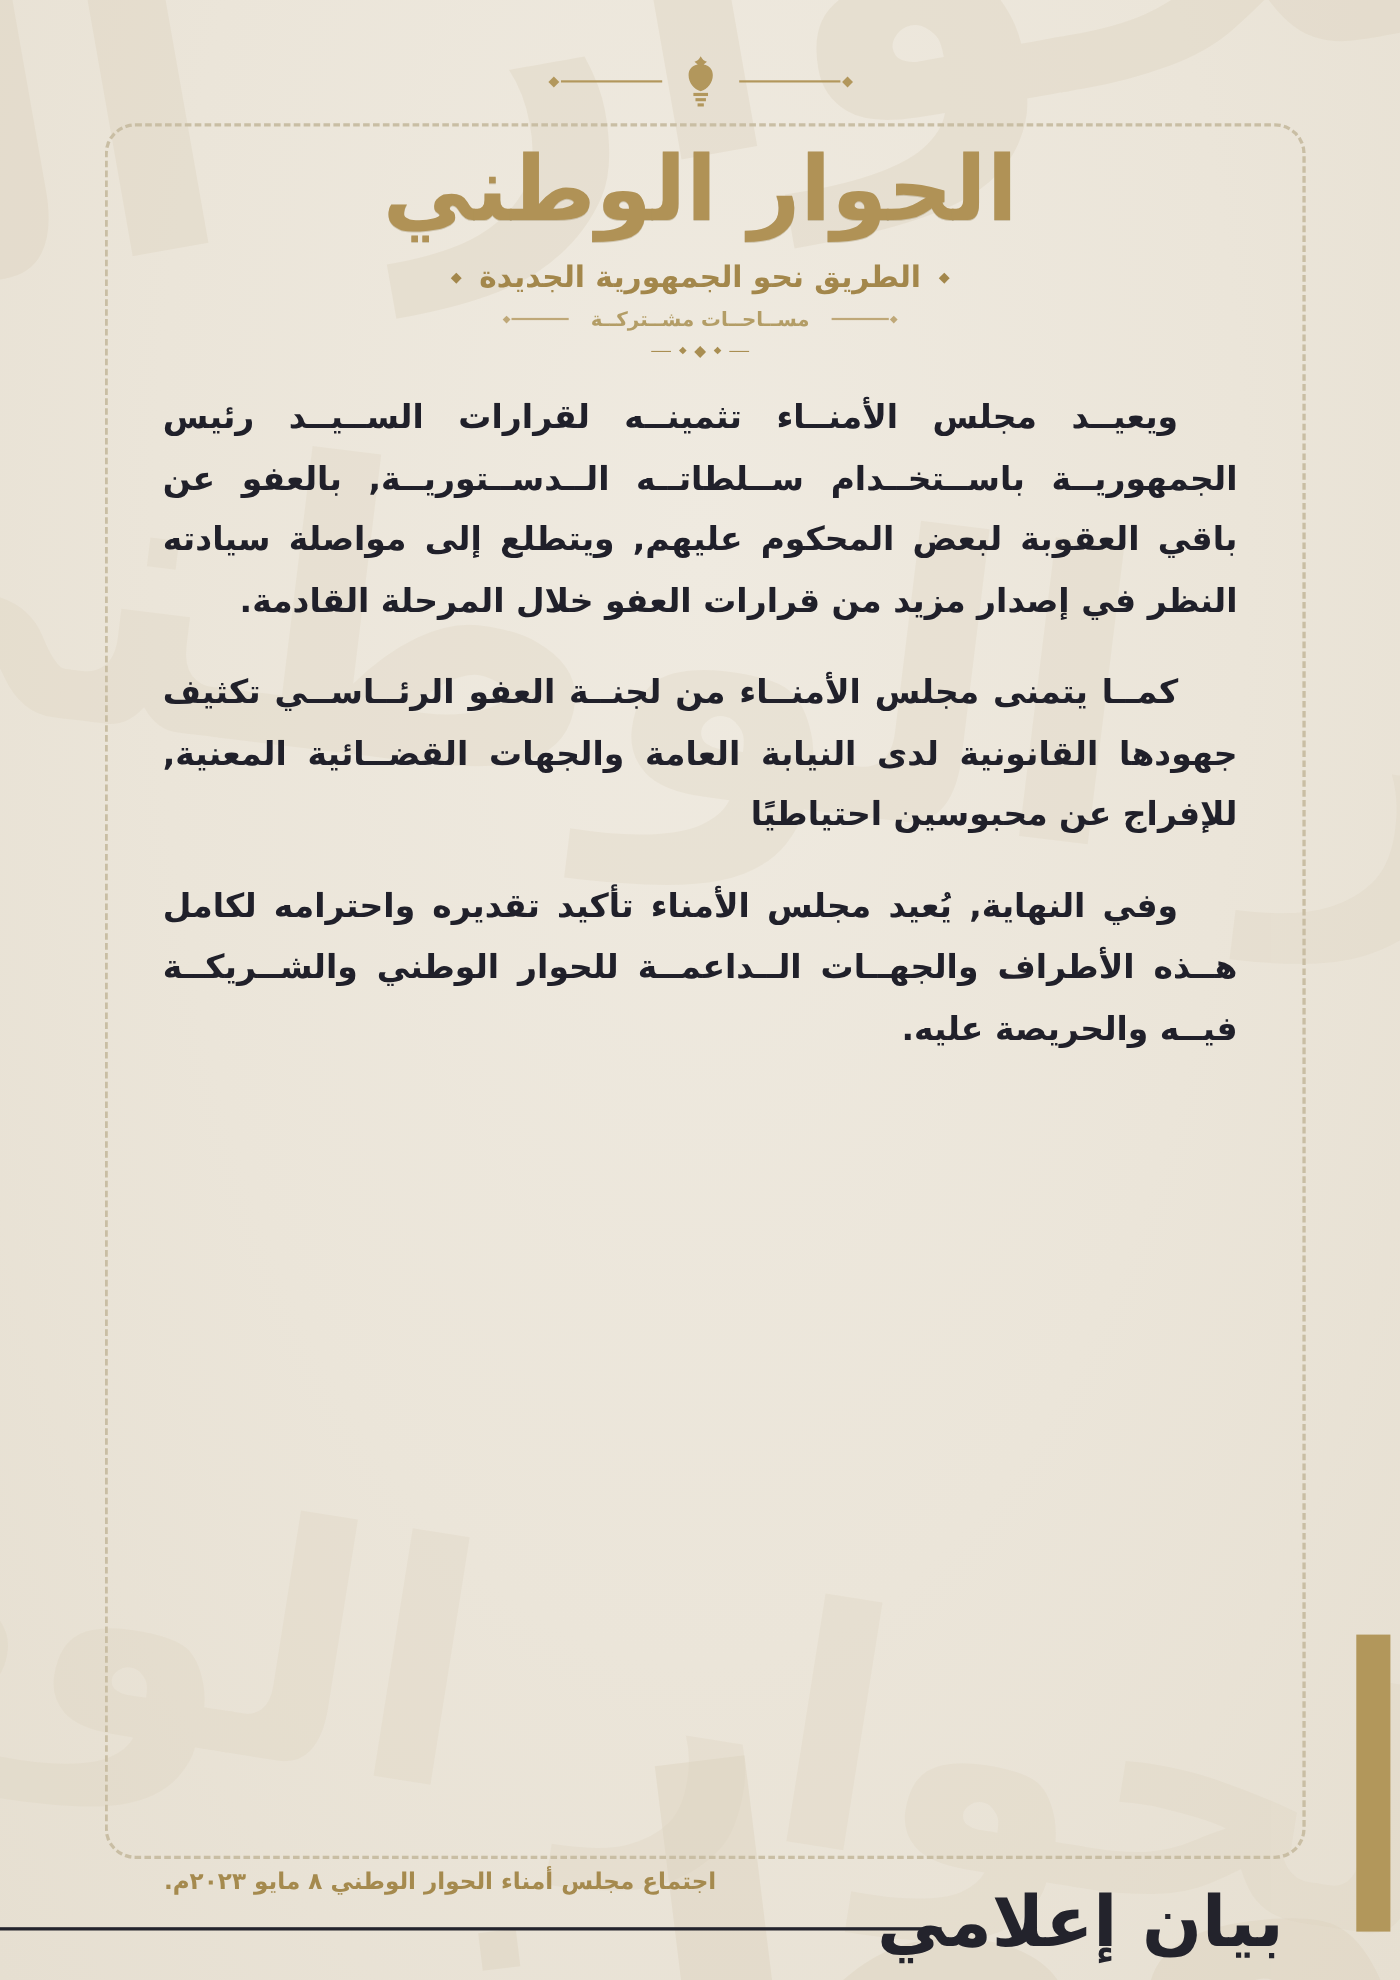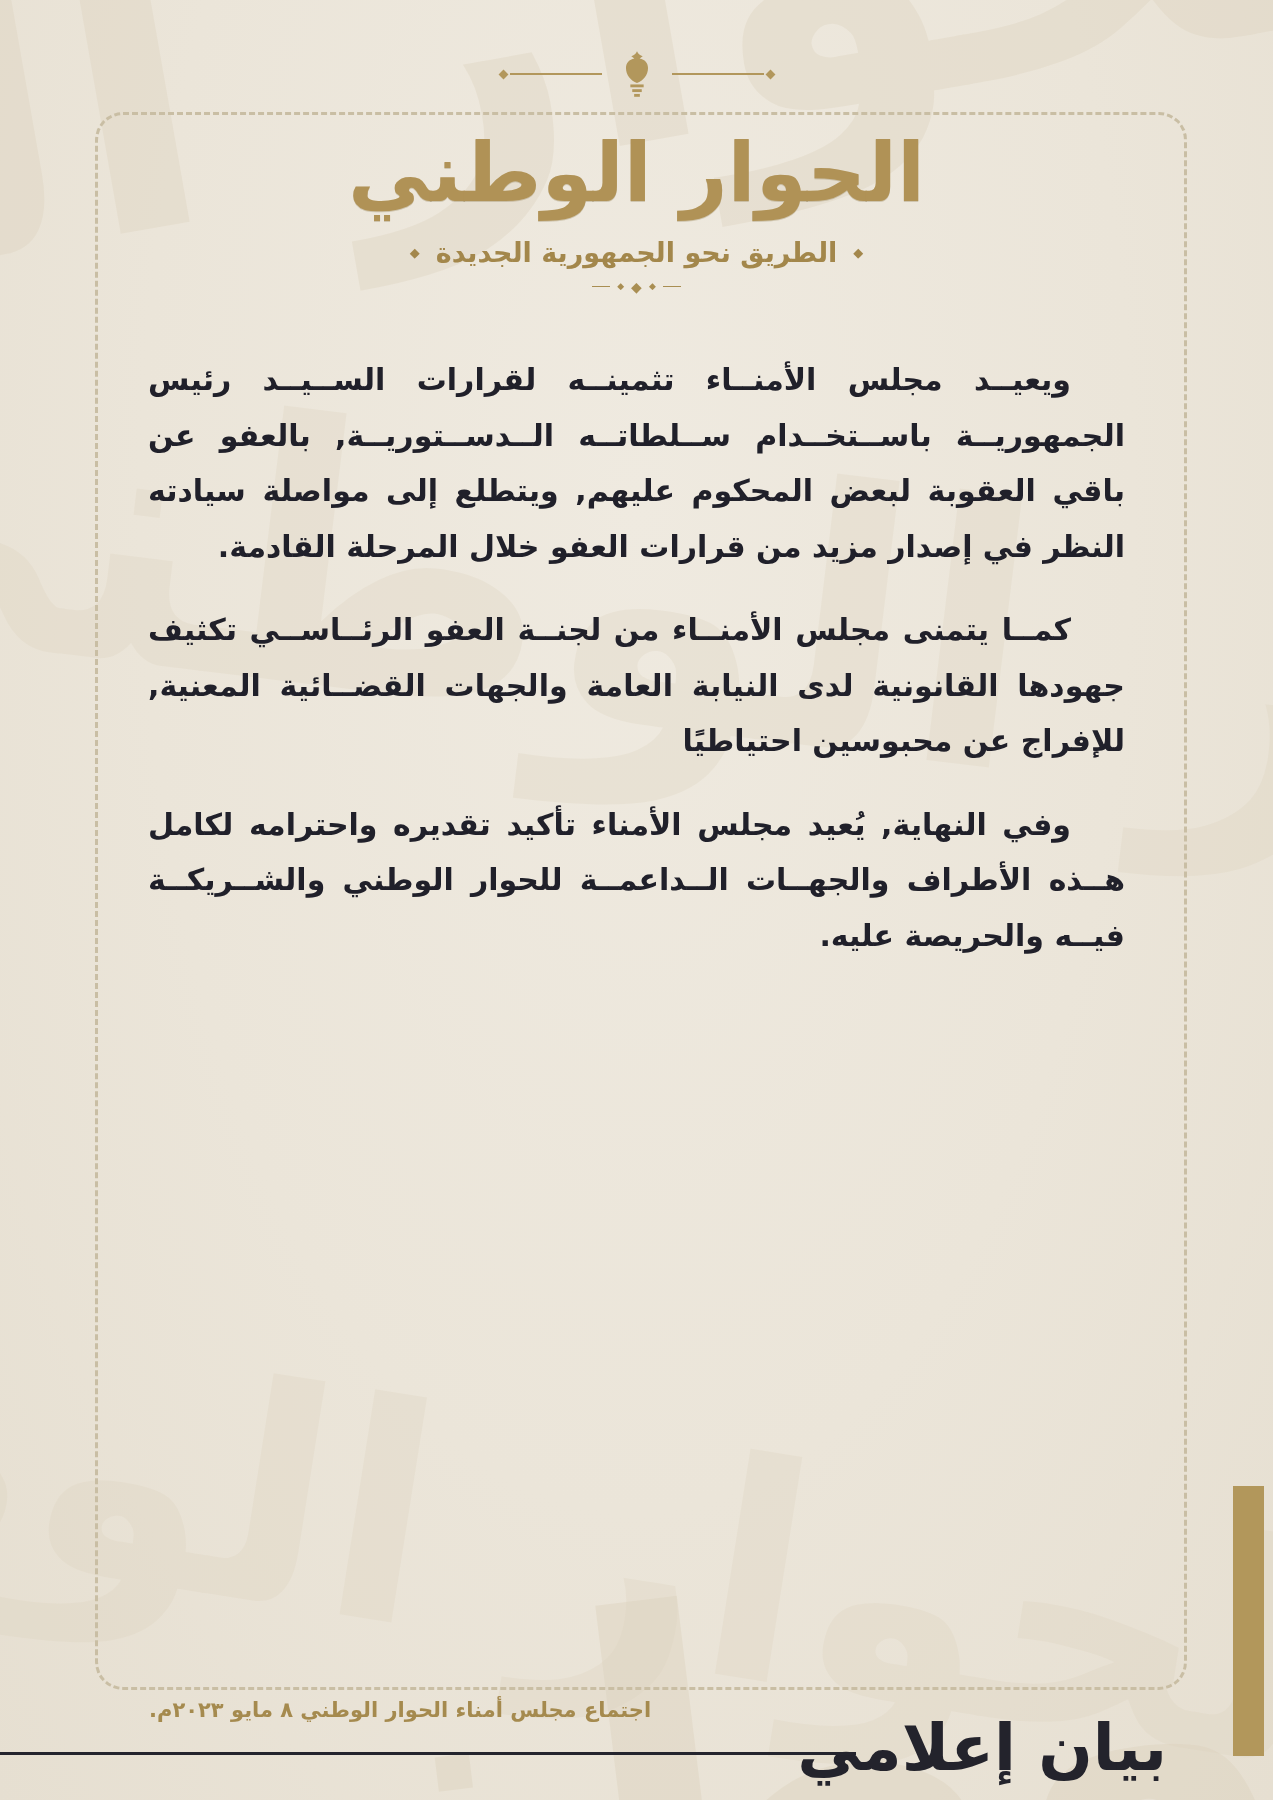--- a/index.html
+++ b/index.html
@@ -220,20 +220,25 @@
 
   <div class="frame"></div>
 
   <div class="header">
     <div class="logo">الحوار الوطني</div>
     <div class="tagline">
       <span class="dia">◆</span>
       <span class="tagline-text">الطريق نحو الجمهورية الجديدة</span>
       <span class="dia">◆</span>
     </div>
+    <div class="subtitle">
+      <span class="flourish left"></span>
+      <span class="subtitle-text">مســاحــات مشــتركــة</span>
+      <span class="flourish right"></span>
+    </div>
     <div class="orn-row">
       <span class="tick"></span>
       <span class="d-small">◆</span>
       <span class="d-big">◆</span>
       <span class="d-small">◆</span>
       <span class="tick"></span>
     </div>
   </div>
 
   <div class="body-text" dir="rtl">

